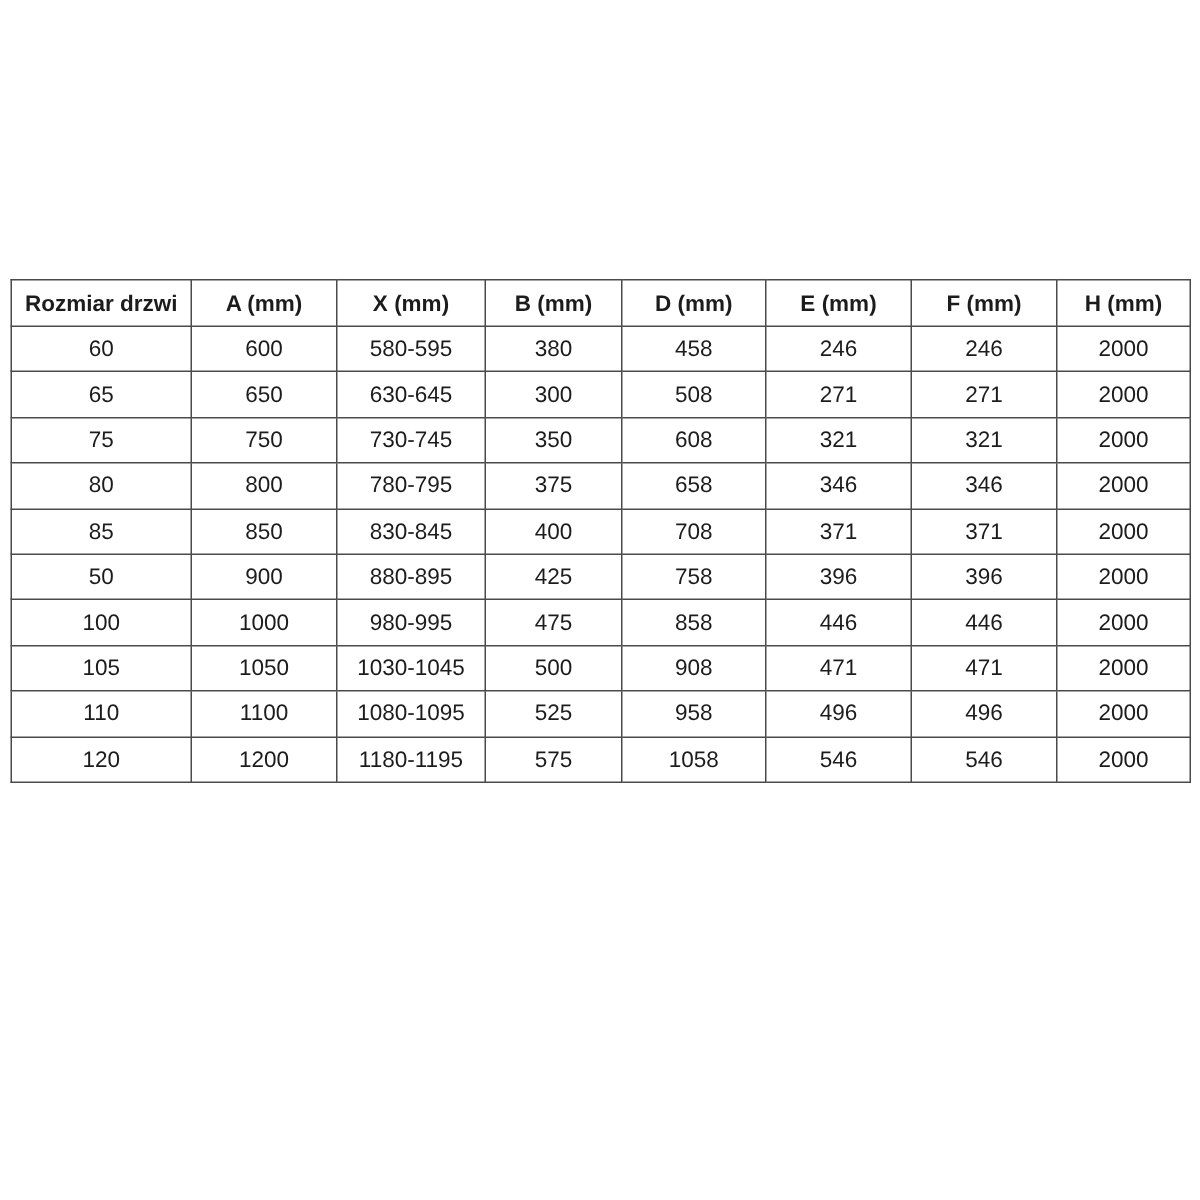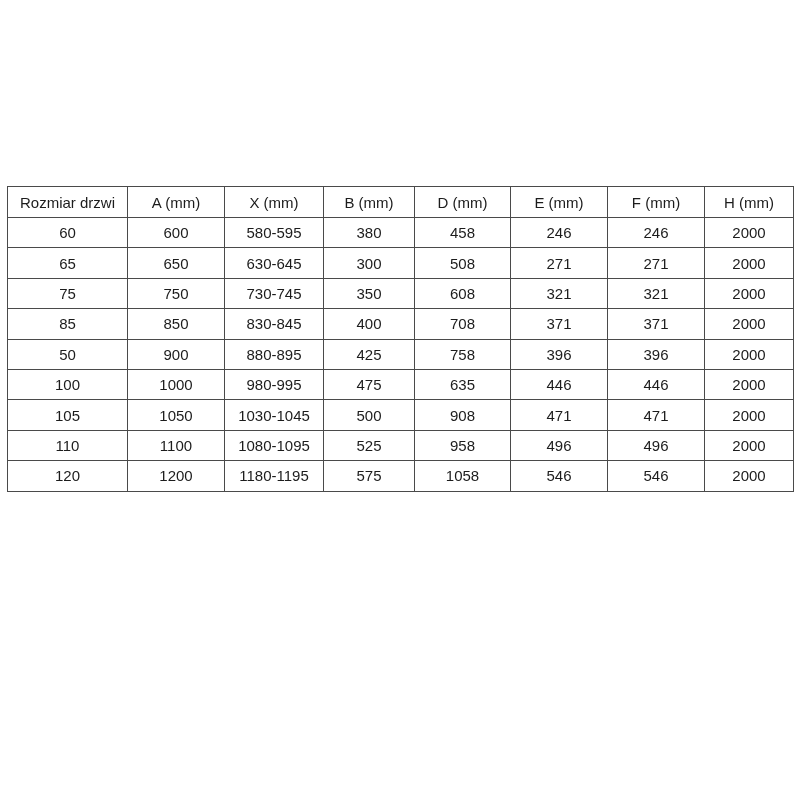--- a/index.html
+++ b/index.html
@@ -30,21 +30,21 @@
     border: 1px solid #4a4a4a;
     text-align: center;
     vertical-align: middle;
     padding: 0;
     color: #1c1c1c;
     font-size: 15px;
     overflow: hidden;
     white-space: nowrap;
   }
   table.spec th {
-    font-weight: normal;
+    font-weight: bold;
     height: 30px;
   }
   table.spec td {
     font-weight: normal;
     height: 29.4px;
   }
   
   col.c0 { width: 120px; }
   col.c1 { width: 97px; }
   col.c2 { width: 99px; }
@@ -106,20 +106,30 @@
           <td>75</td>
           <td>750</td>
           <td>730-745</td>
           <td>350</td>
           <td>608</td>
           <td>321</td>
           <td>321</td>
           <td>2000</td>
         </tr>
         <tr>
+          <td>80</td>
+          <td>800</td>
+          <td>780-795</td>
+          <td>375</td>
+          <td>658</td>
+          <td>346</td>
+          <td>346</td>
+          <td>2000</td>
+        </tr>
+        <tr>
           <td>85</td>
           <td>850</td>
           <td>830-845</td>
           <td>400</td>
           <td>708</td>
           <td>371</td>
           <td>371</td>
           <td>2000</td>
         </tr>
         <tr>
@@ -130,21 +140,21 @@
           <td>758</td>
           <td>396</td>
           <td>396</td>
           <td>2000</td>
         </tr>
         <tr>
           <td>100</td>
           <td>1000</td>
           <td>980-995</td>
           <td>475</td>
-          <td>635</td>
+          <td>858</td>
           <td>446</td>
           <td>446</td>
           <td>2000</td>
         </tr>
         <tr>
           <td>105</td>
           <td>1050</td>
           <td>1030-1045</td>
           <td>500</td>
           <td>908</td>

